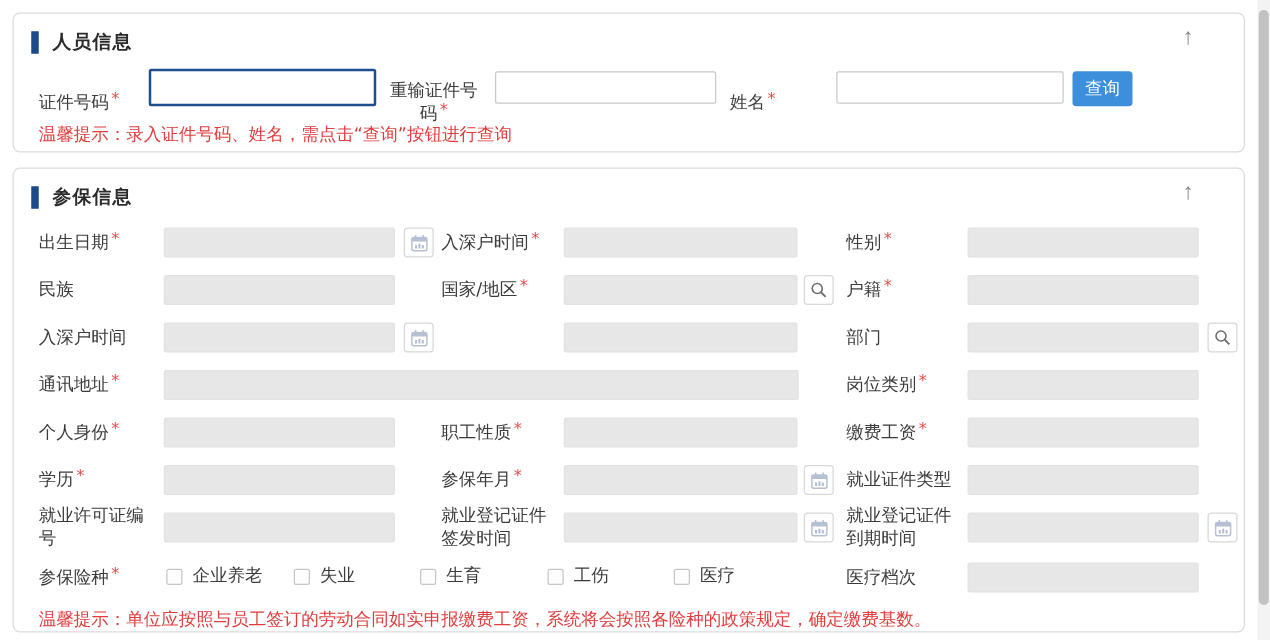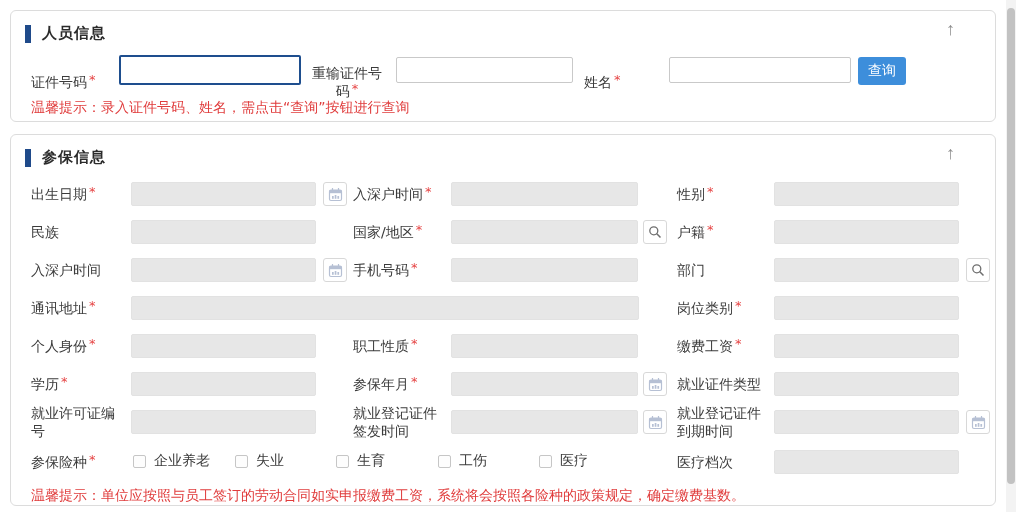--- a/index.html
+++ b/index.html
@@ -165,23 +165,20 @@
       <svg width="15" height="15" viewBox="0 0 15 15">
           <rect x="1.5" y="3" width="12" height="10.5" rx="1.5" fill="none" stroke="#b6c0d4" stroke-width="1.2"></rect>
           <rect x="1.5" y="3" width="12" height="3.2" fill="#b6c0d4"></rect>
           <line x1="4.5" y1="1" x2="4.5" y2="4" stroke="#b6c0d4" stroke-width="1.2"></line>
           <line x1="10.5" y1="1" x2="10.5" y2="4" stroke="#b6c0d4" stroke-width="1.2"></line>
           <rect x="4" y="9" width="1.7" height="2.8" fill="#b6c0d4"></rect>
           <rect x="6.7" y="8" width="1.7" height="3.8" fill="#b6c0d4"></rect>
           <rect x="9.4" y="9" width="1.7" height="2.8" fill="#b6c0d4"></rect>
         </svg>
     </button>
-    <div class="fl c2l">
-      <span class="wrap"><span>手机号码</span><span class="req">*</span></span>
-    </div>
     <input class="gfield c2f" disabled="" value="" style="">
     <div class="fl c3l">
       <span class="wrap"><span>部门</span><span class="req"></span></span>
     </div>
     <input class="gfield c3f" disabled="" value="" style="">
     <button class="iconbtn c3i">
       <svg width="14" height="14" viewBox="0 0 14 14">
           <circle cx="5.8" cy="5.8" r="4" fill="none" stroke="#6e6e6e" stroke-width="1.3"></circle>
           <line x1="8.8" y1="8.8" x2="12.5" y2="12.5" stroke="#6e6e6e" stroke-width="1.5"></line>
         </svg>

